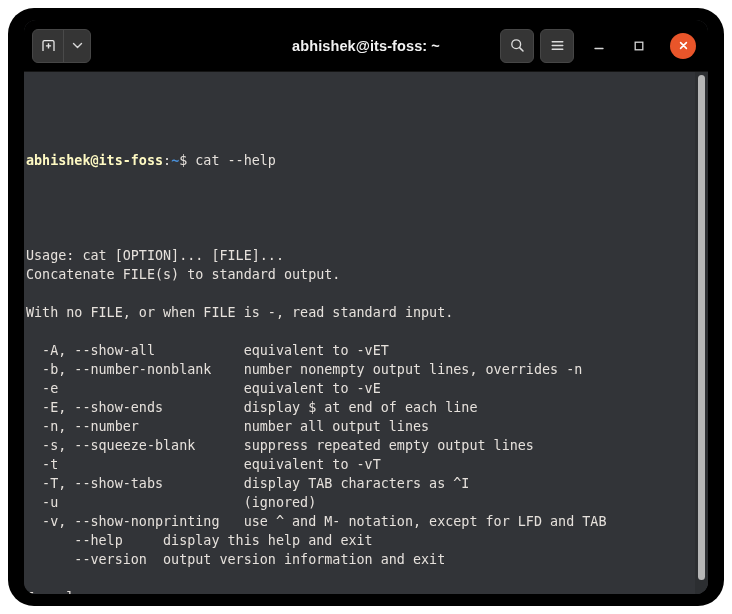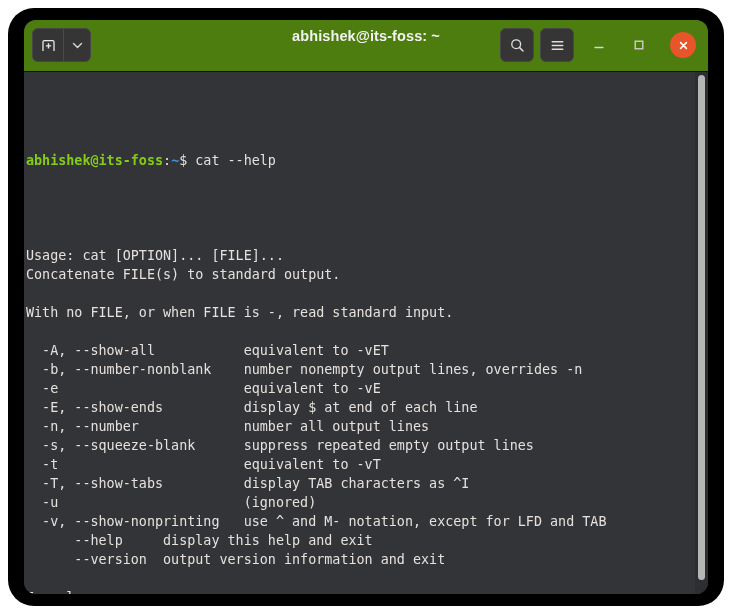--- a/index.html
+++ b/index.html
@@ -41,24 +41,24 @@
     background: #323438;
     display: flex;
     flex-direction: column;
   }
 
   
   .titlebar {
     position: relative;
     height: 52px;
     flex: 0 0 52px;
-    background: #4d7c0f;
-    display: flex;
-    align-items: flex-start;
-    padding: 8px 8px;
+    background: #000000;
+    display: flex;
+    align-items: center;
+    padding: 0 8px;
     box-sizing: border-box;
     border-bottom: 1px solid #141414;
   }
 
   .tb-left {
     display: flex;
     align-items: center;
     flex: 0 0 auto;
   }
 
@@ -165,21 +165,21 @@
     white-space: pre;
     overflow: hidden;
     letter-spacing: 0px;
   }
 
   .term .line {
     height: 19px;
     white-space: pre;
   }
 
-  .c-green  { color: #84cc16; font-weight: bold; }
+  .c-green  { color: #fef9c3; font-weight: bold; }
   .c-blue   { color: #4a90d9; font-weight: bold; }
   .c-white  { color: #e6e1dc; }
 
   
   .scrollbar-track {
     position: absolute;
     right: 0;
     top: 0;
     bottom: 0;
     width: 13px;

